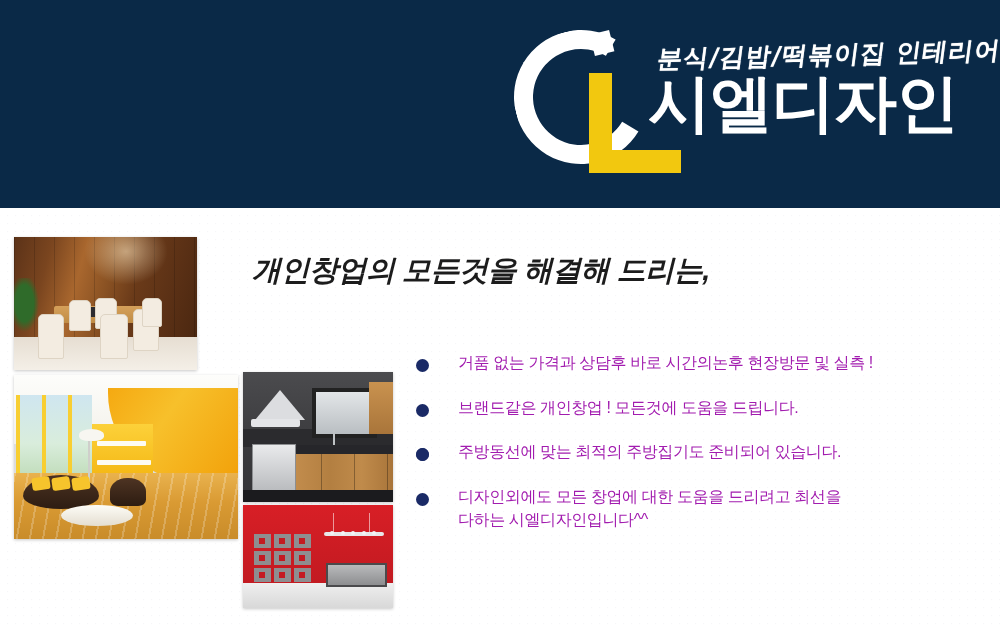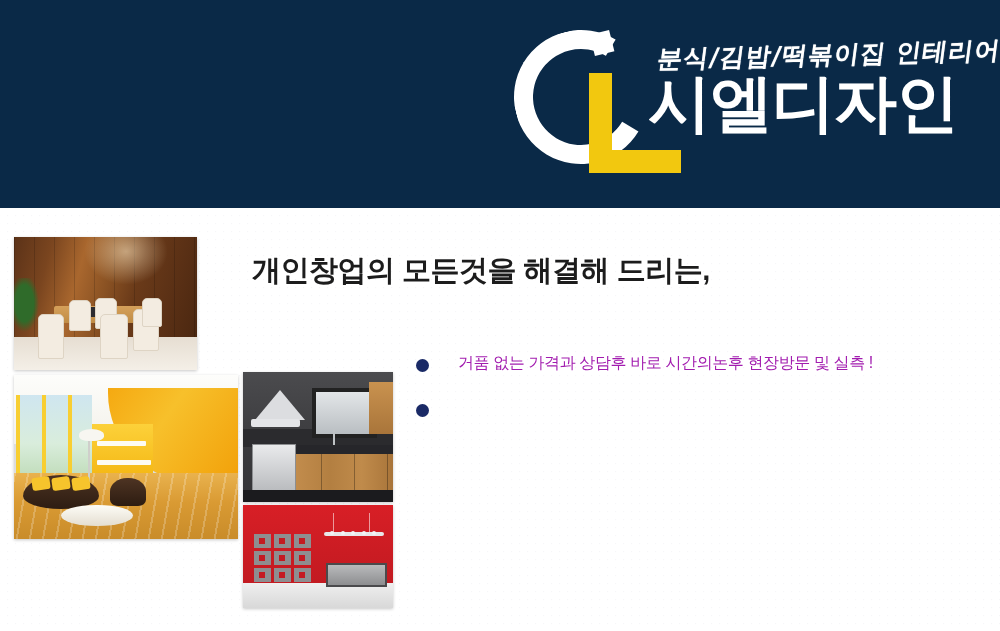--- a/index.html
+++ b/index.html
@@ -151,21 +151,21 @@
   .rd-pendwire{position:absolute;top:8%;width:1px;height:18%;background:rgba(255,255,255,.55);}
   .rd-bulb{position:absolute;top:25%;width:4px;height:4px;background:#f3f3f5;border-radius:50%;}
   .rd-sofa{position:absolute;left:55%;top:56%;width:38%;height:20%;
      background:linear-gradient(to bottom,#b9babc,#8d8e90);border:2px solid #4a4a4c;}
   .rd-sofaback{position:absolute;left:57%;top:56%;width:34%;height:8%;background:#d2d3d5;}
   .rd-topstrip{position:absolute;left:0;top:0;width:100%;height:4%;background:#1d1d1f;}
 
   
   .headline{
     position:absolute;left:252px;top:250px;width:730px;
-    color:#1c1c1c;font-weight:700;font-size:29px;line-height:1.42;letter-spacing:-.5px;
+    color:#1c1c1c;font-weight:700;font-size:29px;line-height:1.42;letter-spacing:-.5px;font-style:italic;
   }
   .headline .big{font-size:36px;letter-spacing:-1px;}
 
   .bullets{position:absolute;left:416px;top:352px;width:566px;}
   .bullet{position:relative;padding-left:42px;margin-bottom:22px;}
   .bullet:last-child{margin-bottom:0;}
   .bullet .dot{
     position:absolute;left:0;top:7px;width:13px;height:13px;border-radius:50%;
     background:#1a2a66;
   }
@@ -295,16 +295,29 @@
     <div>개인창업의 모든것을 해결해 드리는,</div>
   </div>
 
   <div class="bullets">
     <div class="bullet">
       <span class="dot"></span>
       <span class="btext">거품 없는 가격과 상담후 바로 시간의논후 현장방문 및 실측 !</span>
     </div>
     <div class="bullet">
       <span class="dot"></span>
+      <span class="btext">브랜드같은 개인창업 ! 모든것에 도움을 드립니다.</span>
+    </div>
+    <div class="bullet">
+      <span class="dot"></span>
+    </div>
+    <div class="bullet">
+      <span class="dot"></span>
+      <span class="btext">주방동선에 맞는 최적의 주방집기도 준비되어 있습니다.</span>
+    </div>
+    <div class="bullet">
+      <span class="dot"></span>
+      <span class="btext" style="white-space:pre-line">디자인외에도 모든 창업에 대한 도움을 드리려고 최선을
+다하는 시엘디자인입니다^^</span>
     </div>
   </div>
 
 </div>
 
 </body></html>

